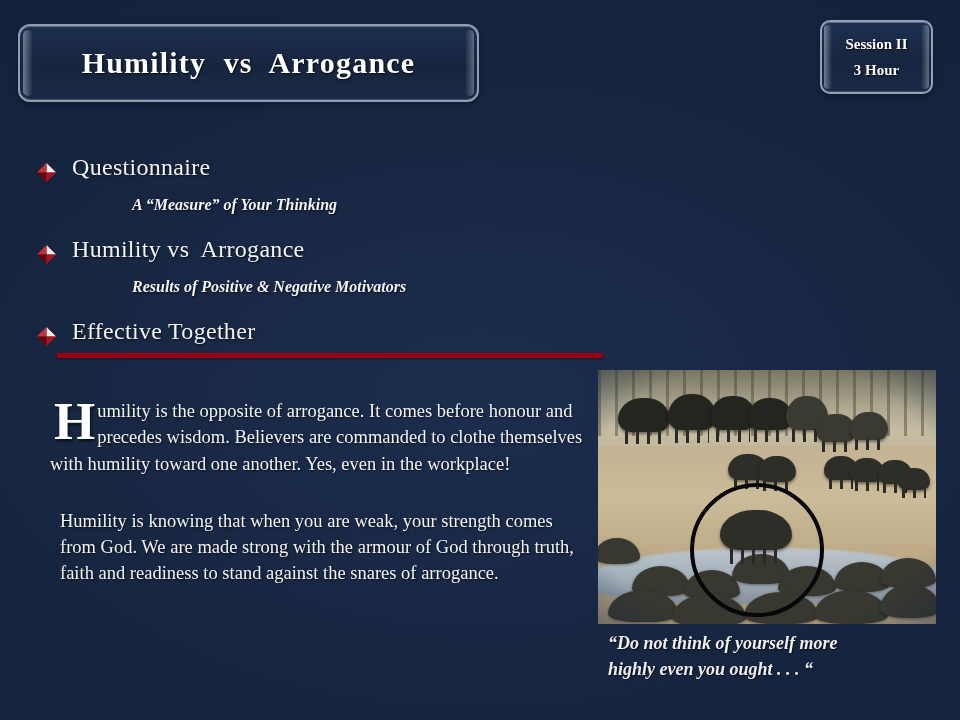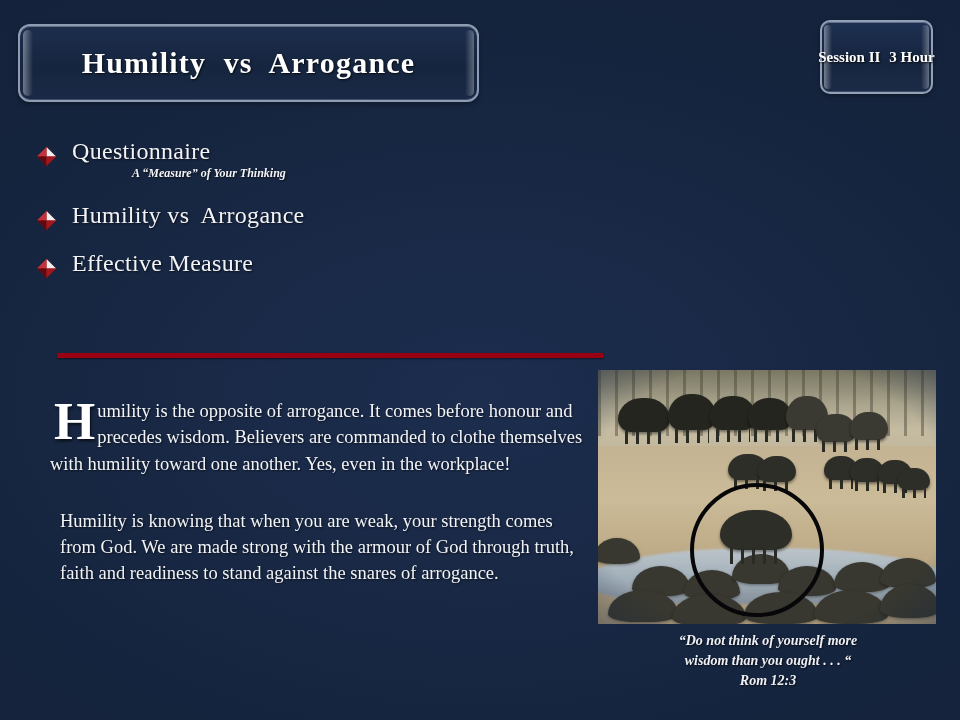--- a/index.html
+++ b/index.html
@@ -67,21 +67,21 @@
     position:absolute;
     left:820px; top:20px;
     width:113px; height:74px;
     border-radius:10px;
     background:linear-gradient(180deg, #1e3052 0%, #16253f 55%, #1b2a46 100%);
     border:2px solid #93a1b8;
     box-shadow:
       inset 0 1px 0 rgba(255,255,255,.30),
       inset 0 -1px 0 rgba(255,255,255,.16),
       0 2px 5px rgba(0,0,0,.35);
-    display:flex; flex-direction:row;
+    display:flex; flex-direction:column;
     align-items:center; justify-content:center;
     gap:9px;
   }
   #session-badge::before {
     content:"";
     position:absolute; left:2px; top:3px;
     width:8px; height:calc(100% - 6px);
     border-radius:7px;
     background:linear-gradient(90deg, rgba(255,255,255,.40), rgba(255,255,255,0));
   }
@@ -94,44 +94,44 @@
   }
   .badge-line {
     font-size:15px; font-weight:bold; color:#ffffff;
     text-shadow:1px 1px 2px rgba(0,0,0,.8);
     position:relative; z-index:2; white-space:pre;
   }
 
   
   #bullet-list {
     position:absolute;
-    left:36px; top:138px;
+    left:36px; top:154px;
     width:600px;
   }
   .bullet-row { position:relative; margin-bottom:21px; }
   .bullet-icon {
     position:absolute; left:0; top:8px;
     width:21px; height:21px;
   }
   .bullet-icon svg { display:block; }
   .bullet-main {
     margin-left:36px;
     font-size:24px; color:#f2f3f6;
     text-shadow:1px 1px 2px rgba(0,0,0,.65);
     line-height:1.12;
     letter-spacing:.3px;
     white-space:pre;
   }
   .bullet-sub {
     margin-left:96px;
-    font-size:12px; font-weight:bold; font-style:italic;
+    font-size:16px; font-weight:bold; font-style:italic;
     color:#f4f5f8;
     text-shadow:1px 1px 2px rgba(0,0,0,.65);
     line-height:1.25;
-    margin-top:1px;
+    margin-top:14px;
     white-space:pre;
   }
 
   
   #divider {
     position:absolute;
     left:57px; top:353px;
     width:546px; height:5px;
     background:#990011;
     box-shadow:0 1px 2px rgba(0,0,0,.5);
@@ -225,23 +225,22 @@
     border:4px solid #07070a;
     border-radius:50%;
     z-index:9;
   }
 
   
   #caption {
     position:absolute;
     left:608px; top:631px;
     width:320px;
-    text-align:center;
     color:#eef0f4;
-    font-size:14px;
+    font-size:18px;
     font-style:italic;
     font-weight:bold;
     line-height:1.42;
     text-shadow:1px 1px 2px rgba(0,0,0,.7);
   }
   .cap-line { white-space:pre; }
 </style>
 </head>
 <body>
 
@@ -276,33 +275,34 @@
       <span class="bullet-icon">
         <svg width="21" height="21" viewBox="0 0 21 21">
           <polygon points="10.5,1 20,10.5 10.5,20 1,10.5" fill="#8c0f18"></polygon>
           <polygon points="10.5,1 20,10.5 10.5,10.5" fill="#f2eff0"></polygon>
           <polygon points="10.5,1 10.5,10.5 1,10.5" fill="#c0343c"></polygon>
           <polygon points="1,10.5 10.5,10.5 10.5,20" fill="#5e0a10"></polygon>
           <polygon points="10.5,10.5 20,10.5 10.5,20" fill="#a3151f"></polygon>
         </svg>
       </span>
       <div class="bullet-main">Humility vs  Arrogance</div>
+      <div class="bullet-sub">Results of Positive &amp; Negative Motivators</div>
     </div>
 
     <div class="bullet-row">
       <span class="bullet-icon">
         <svg width="21" height="21" viewBox="0 0 21 21">
           <polygon points="10.5,1 20,10.5 10.5,20 1,10.5" fill="#8c0f18"></polygon>
           <polygon points="10.5,1 20,10.5 10.5,10.5" fill="#f2eff0"></polygon>
           <polygon points="10.5,1 10.5,10.5 1,10.5" fill="#c0343c"></polygon>
           <polygon points="1,10.5 10.5,10.5 10.5,20" fill="#5e0a10"></polygon>
           <polygon points="10.5,10.5 20,10.5 10.5,20" fill="#a3151f"></polygon>
         </svg>
       </span>
-      <div class="bullet-main">Effective Measure</div>
+      <div class="bullet-main">Effective Together</div>
     </div>
 
   </div>
 
   <div id="divider"></div>
 
   <div id="body-text">
     <p id="para-1">
       <span id="dropcap">H</span><span>umility is the opposite of arrogance.   It comes before honour and precedes wisdom.  Believers are commanded to clothe themselves  with humility toward one another.  Yes, even in the workplace!</span>
     </p>
@@ -345,17 +345,16 @@
       <div class="buf-lying" style="left:146px; top:222px; width:74px; height:32px;"></div>
       <div class="buf-lying" style="left:216px; top:220px; width:74px; height:34px;"></div>
       <div class="buf-lying" style="left:282px; top:214px; width:60px; height:34px;"></div>
 
       <div id="highlight-circle"></div>
     </div>
   </div>
 
   <div id="caption">
     <div class="cap-line">“Do not think of yourself more</div>
-    <div class="cap-line">wisdom than you ought . . . “</div>
-    <div class="cap-line">Rom 12:3</div>
+    <div class="cap-line">highly even you ought . . . “</div>
   </div>
 
 </div>
 
 </body></html>

